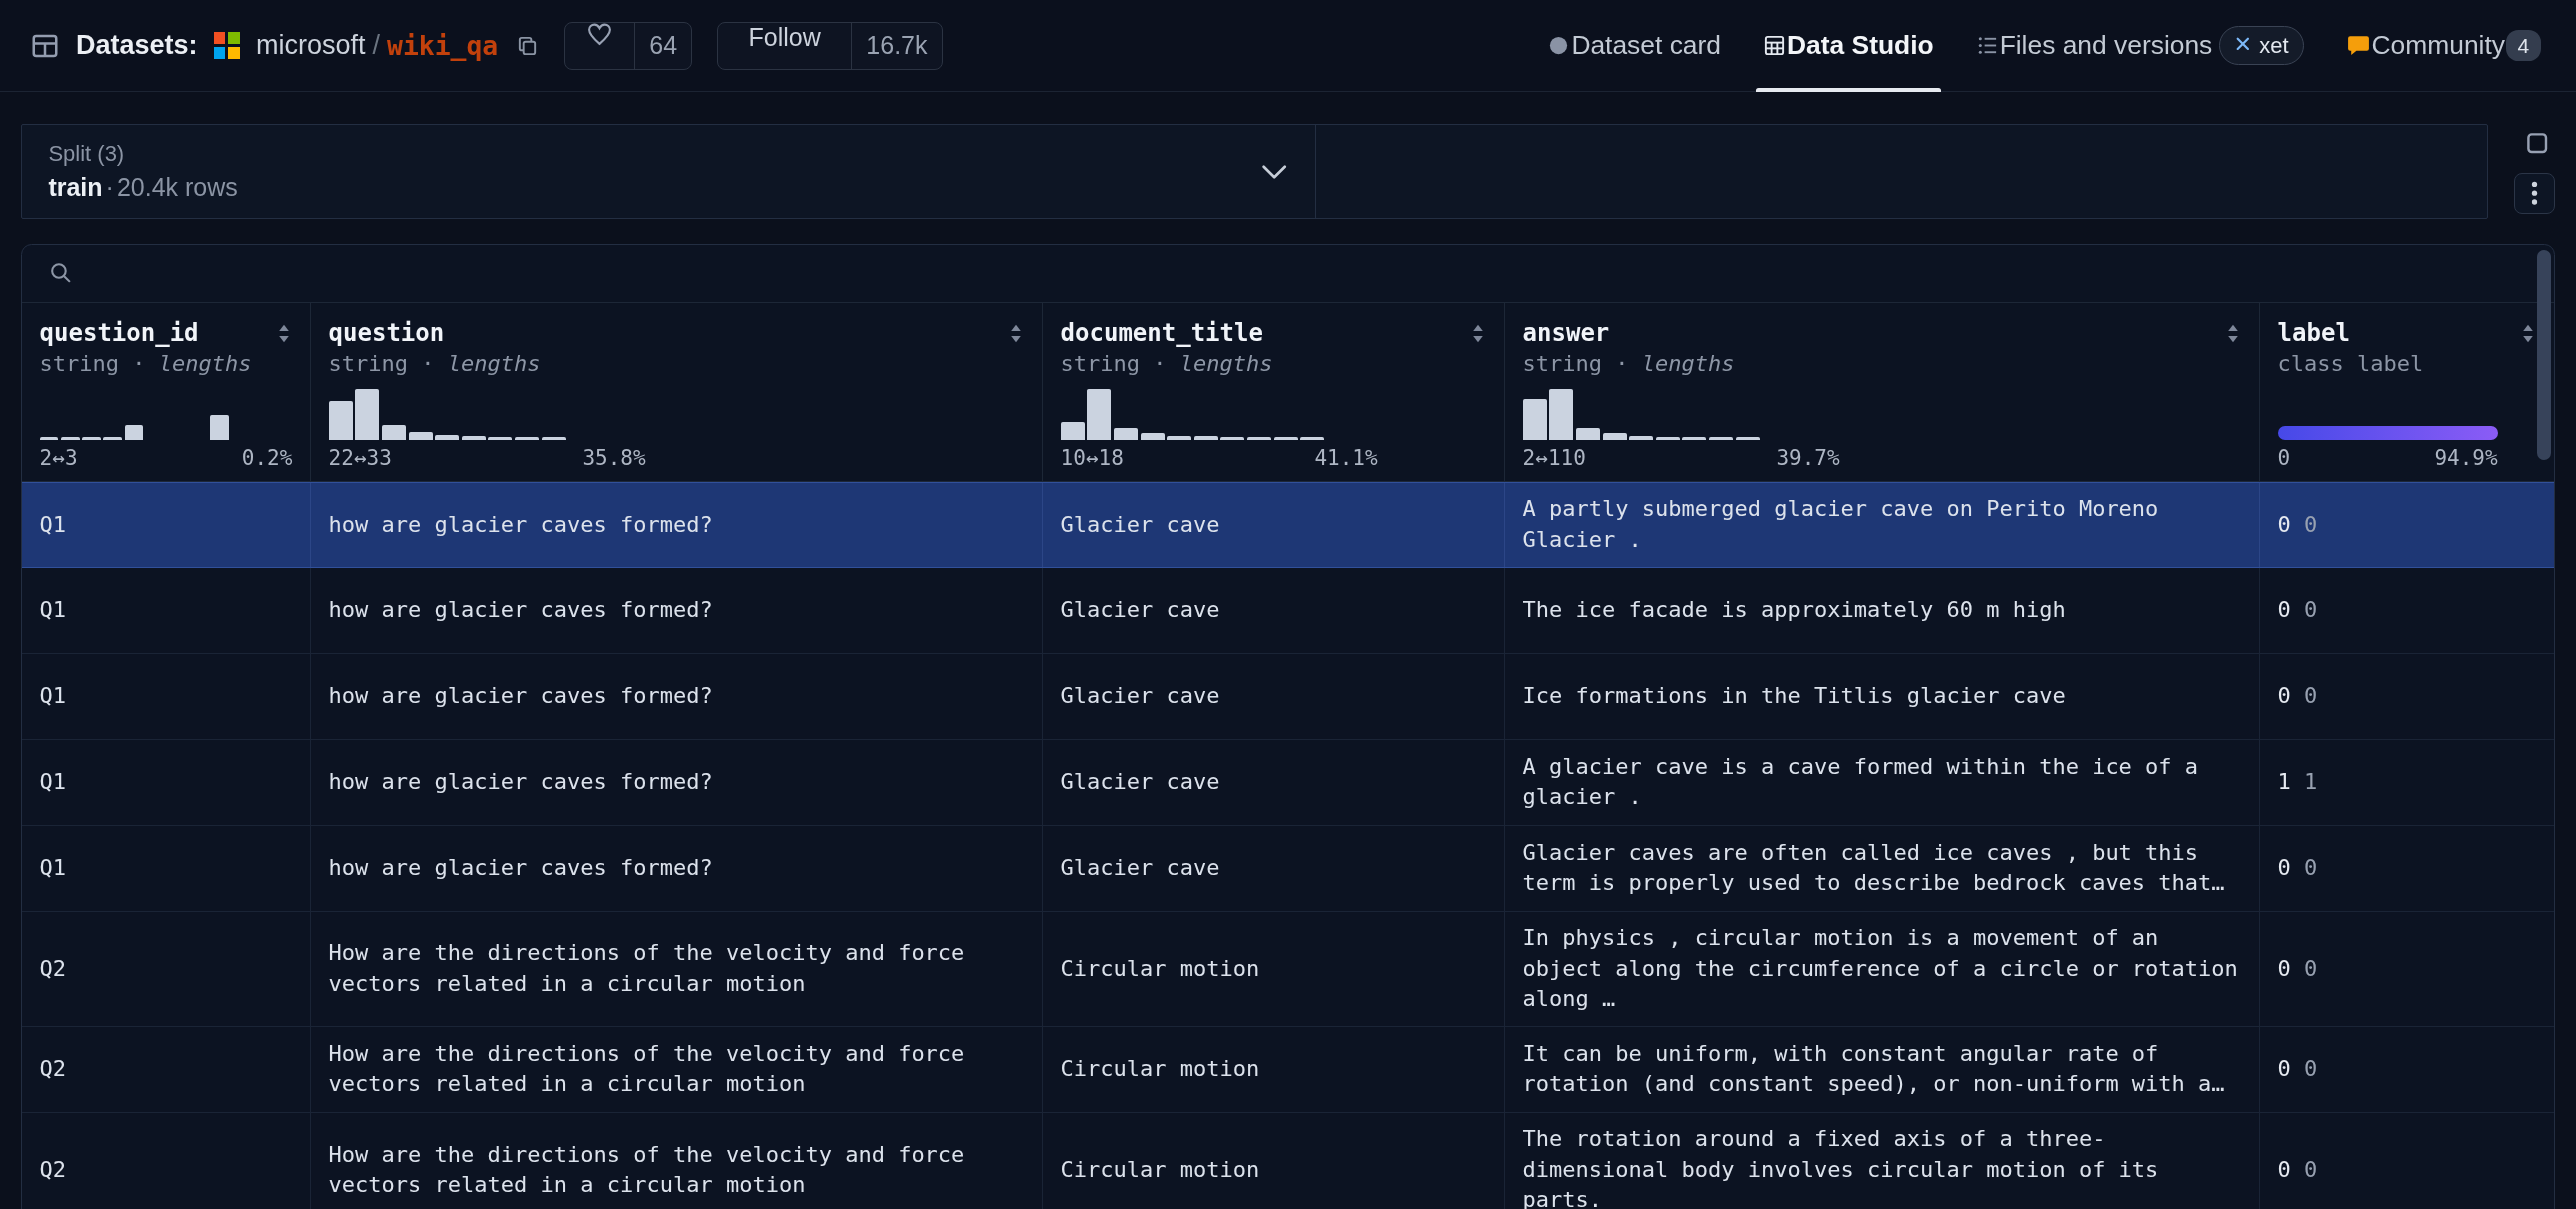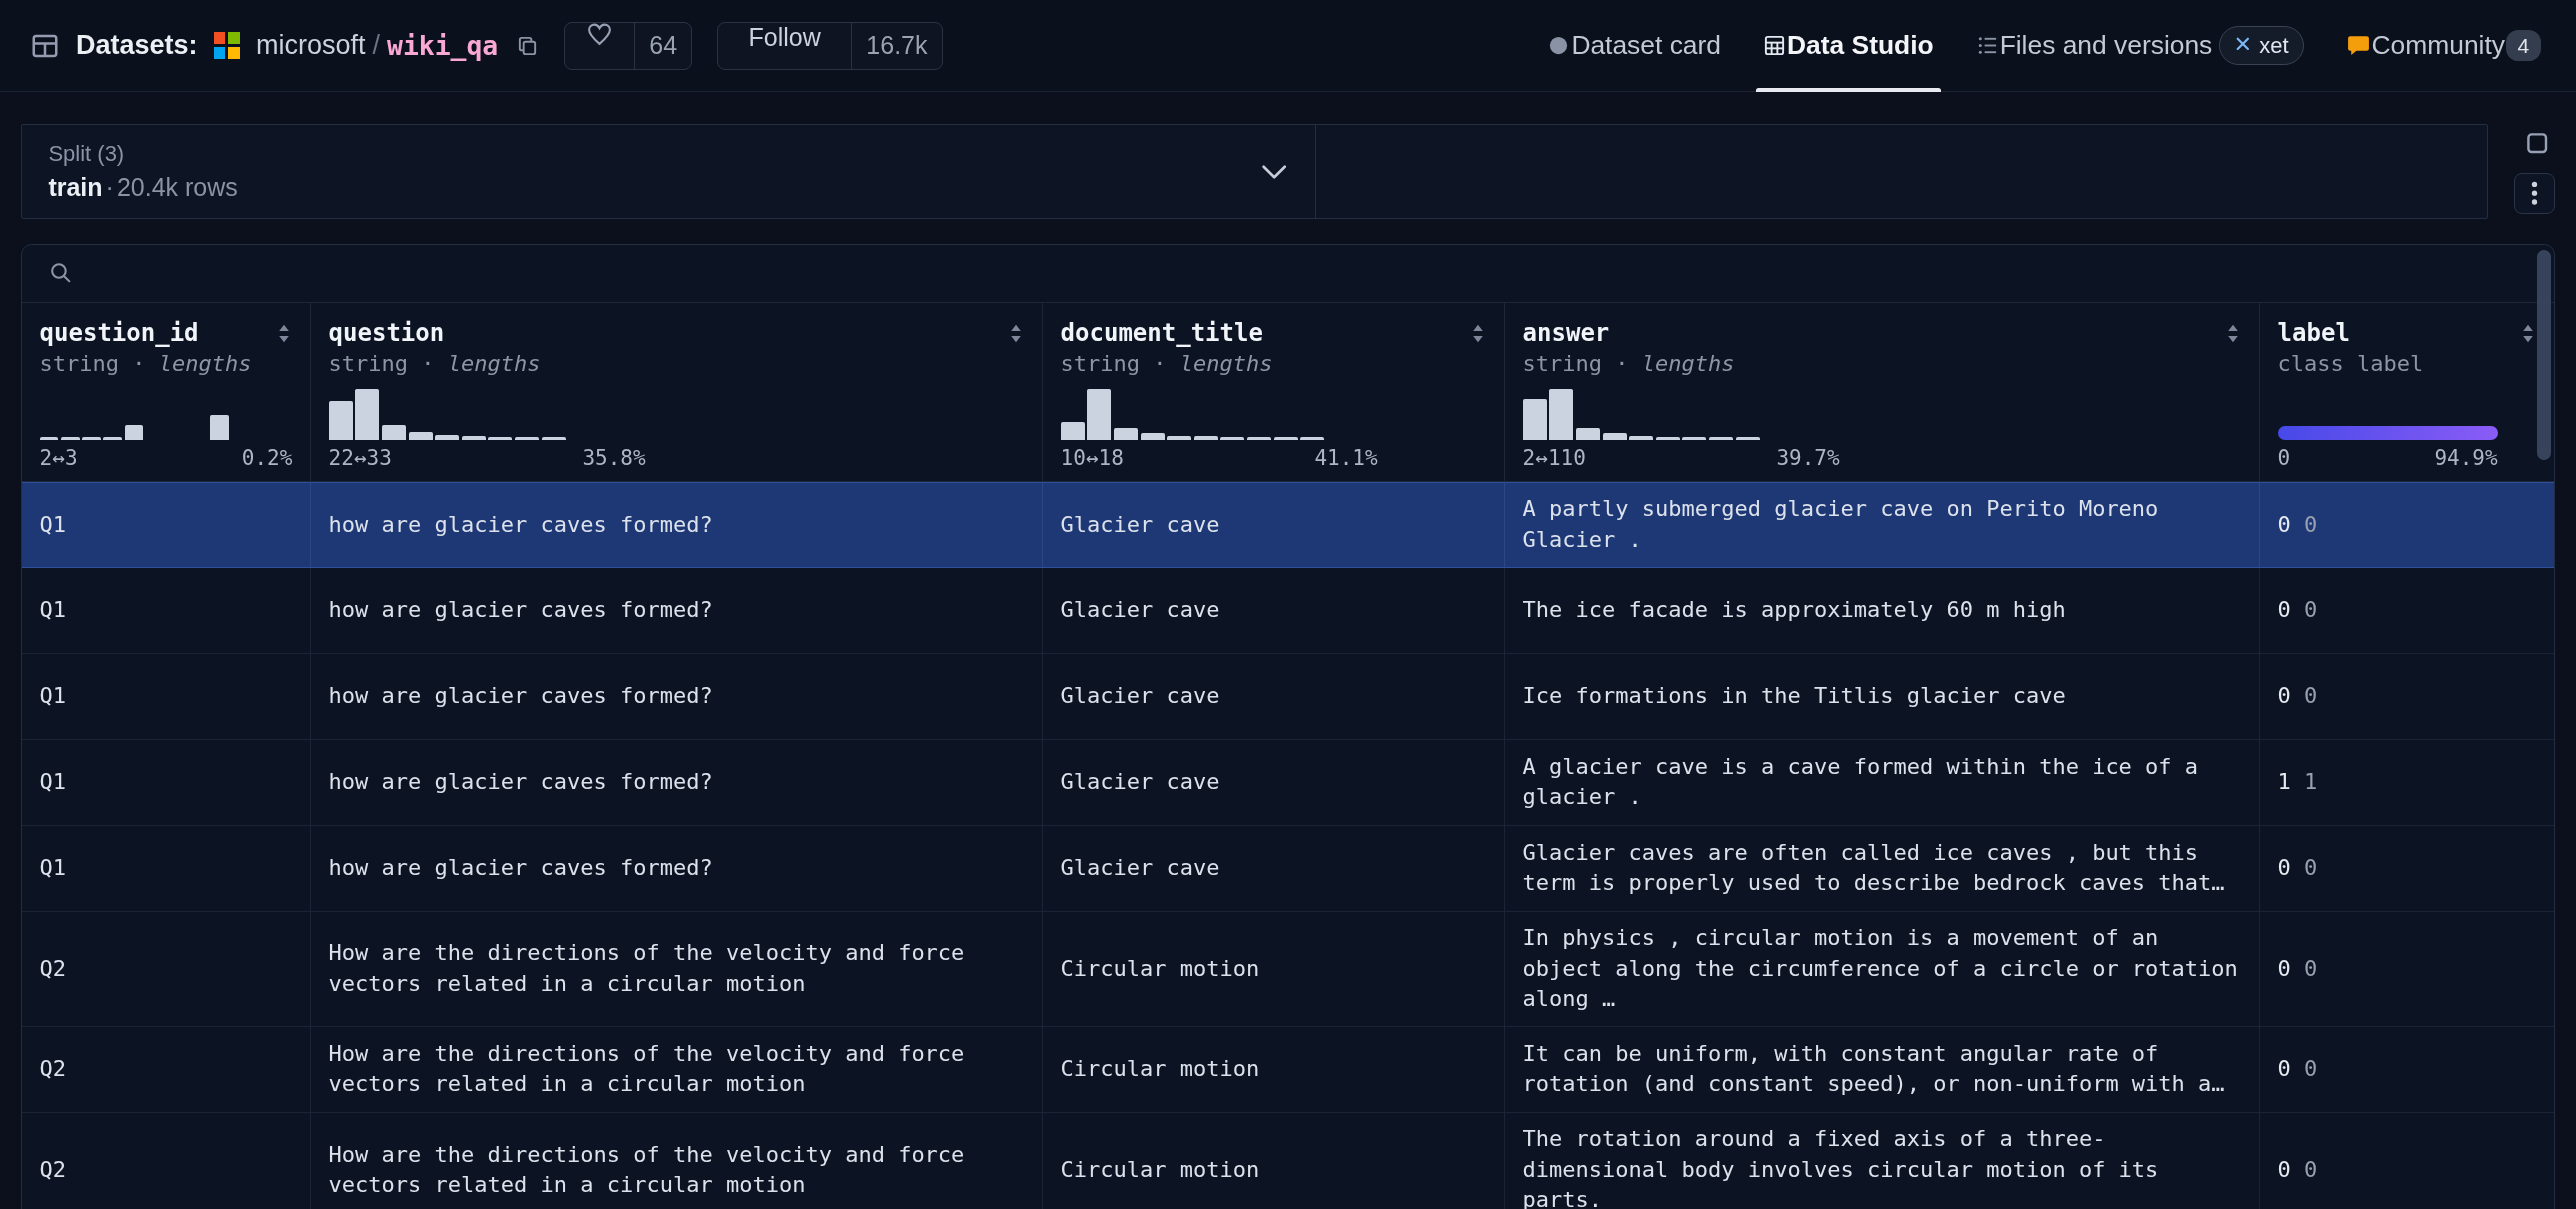--- a/index.html
+++ b/index.html
@@ -21,21 +21,21 @@
     height:92px;background:#0b101d;border-bottom:0.9px solid #1c2433;
     display:flex;align-items:center;padding:0 30px;
   }
   .nav-left{display:flex;align-items:center;gap:16px;flex:1;min-width:0;}
   .nav-right{display:flex;align-items:center;gap:42px;height:100%;padding-right:5.3px;}
   .datasets-label{font-size:27px;font-weight:700;color:#eceff4;cursor:pointer;}
   .nav-icon{color:#949db0;display:flex;align-items:center;}
   .breadcrumb{display:flex;align-items:center;gap:7px;font-size:27px;}
   .org{color:#cdd3dd;cursor:pointer;}
   .slash{color:#6b7480;}
-  .repo{font-family:"DejaVu Sans Mono",monospace;font-weight:700;font-size:26.4px;color:#f9a8d4;cursor:pointer;}
+  .repo{font-family:"DejaVu Sans Mono",monospace;font-weight:700;font-size:26.4px;color:#c2410c;cursor:pointer;}
   .ms-logo{width:26.4px;height:26.4px;display:grid;grid-template-columns:1fr 1fr;grid-template-rows:1fr 1fr;gap:2.6px;flex:none;}
   .ms-logo span{display:block;width:100%;height:100%;}
   .ms-logo.small{width:22px;height:22px;gap:1.8px;}
   .copy-btn{color:#8b94a4;display:flex;align-items:center;cursor:pointer;margin-left:1.8px;}
   .pill-btn{display:flex;align-items:center;height:48px;border:0.9px solid #2b3342;border-radius:8px;overflow:hidden;font-size:25px;color:#cdd3dd;cursor:pointer;background:#0e1422;margin-left:8.8px;flex:none;}
   .pill-main{display:flex;align-items:center;gap:28px;padding:0 16px;height:100%;flex-direction:column;}
   .pill-count{display:flex;align-items:center;padding:0 14px;height:100%;border-left:0.9px solid #2b3342;color:#9aa3b2;}
   .heart{color:#98a1b3;display:flex;align-items:center;}
 
   .tab{display:flex;align-items:center;gap:1px;font-size:26.4px;color:#c3cad4;height:92px;position:relative;cursor:pointer;flex:none;}

